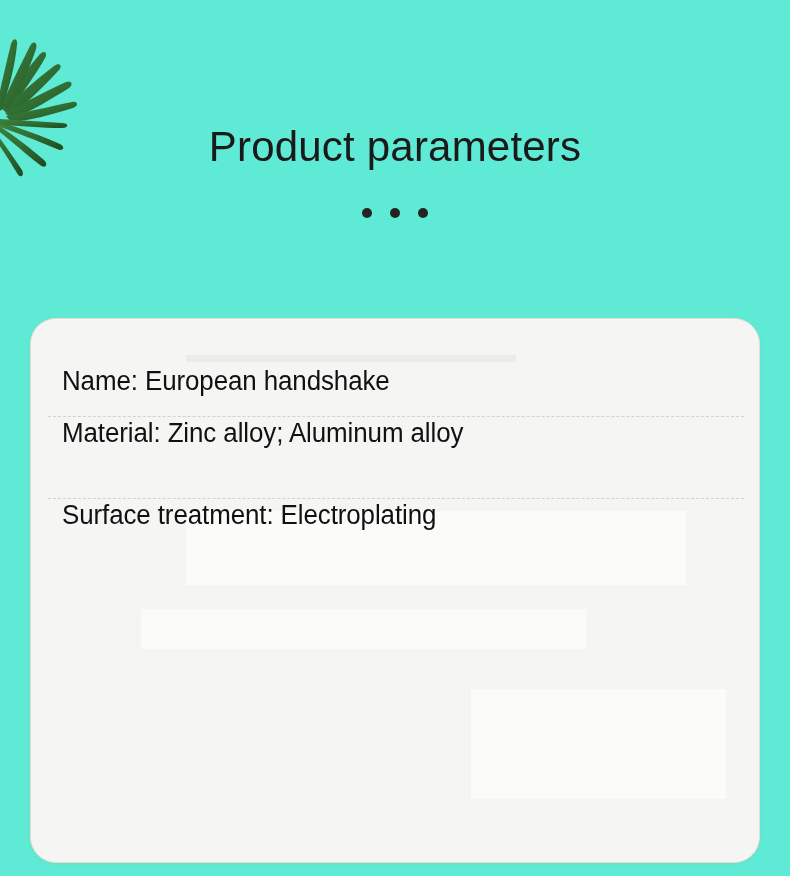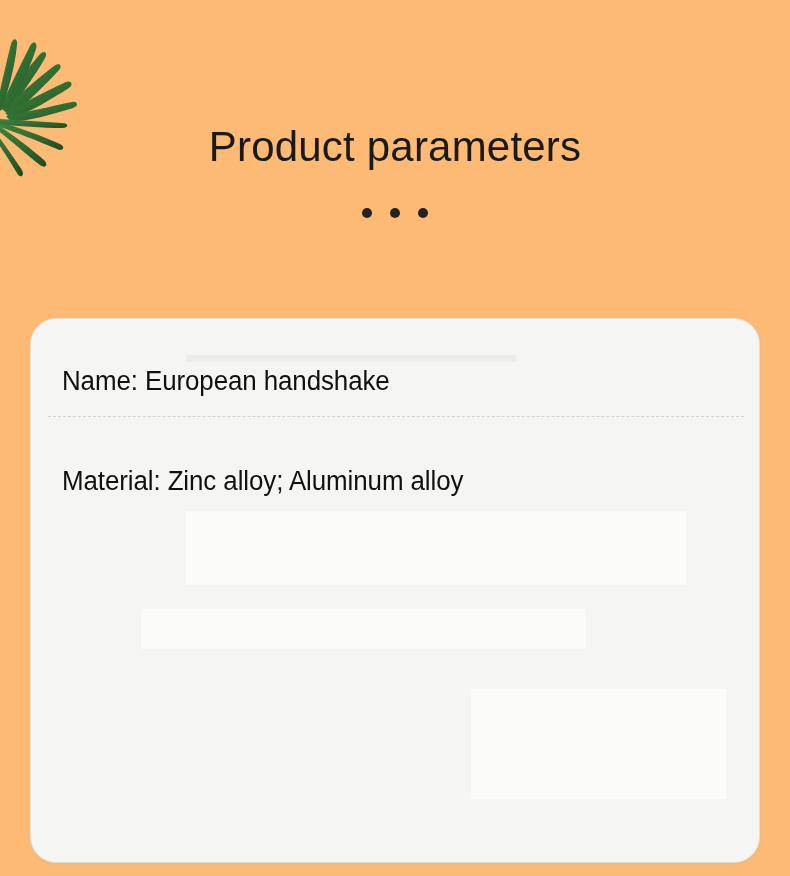--- a/index.html
+++ b/index.html
@@ -13,21 +13,21 @@
     font-family: "Liberation Sans", sans-serif;
     overflow: hidden;
     position: relative;
   }
 
   .page {
     position: absolute;
     inset: 0;
     width: 790px;
     height: 876px;
-    background: #fdba74;
+    background: #5eead4;
   }
 
   
   .leaf-decoration {
     position: absolute;
     left: -30px;
     top: 24px;
     width: 130px;
     height: 160px;
     pointer-events: none;
@@ -108,21 +108,21 @@
 
   .spec-rows {
     position: absolute;
     inset: 0;
     padding: 0;
   }
   .spec-row {
     position: relative;
     height: 82px;
     display: flex;
-    align-items: flex-end;
+    align-items: flex-start;
     padding: 0 18px 0 31px;
     box-sizing: border-box;
   }
   .spec-row:first-child {
     height: 97px;
     align-items: flex-end;
     padding-bottom: 18px;
   }
   .spec-row + .spec-row::before {
     content: "";
@@ -201,19 +201,22 @@
 
       <div class="spec-row">
         <span class="spec-text">Name: European handshake</span>
       </div>
 
       <div class="spec-row">
         <span class="spec-text">Material: Zinc alloy; Aluminum alloy</span>
       </div>
 
 
+      <div class="spec-row">
+        <span class="spec-text">Surface treatment: Electroplating</span>
+      </div>
 
 
 
     </div>
   </div>
 
 </div>
 
 </body></html>

